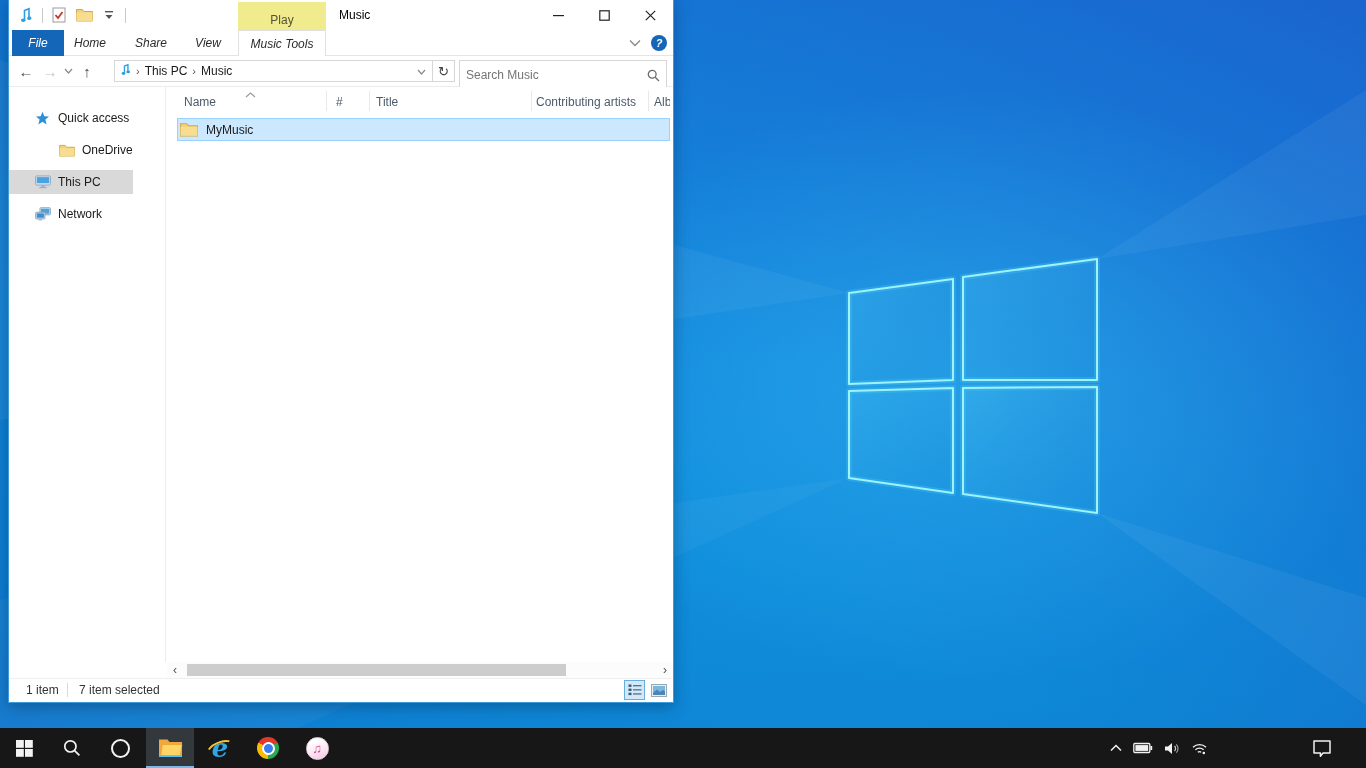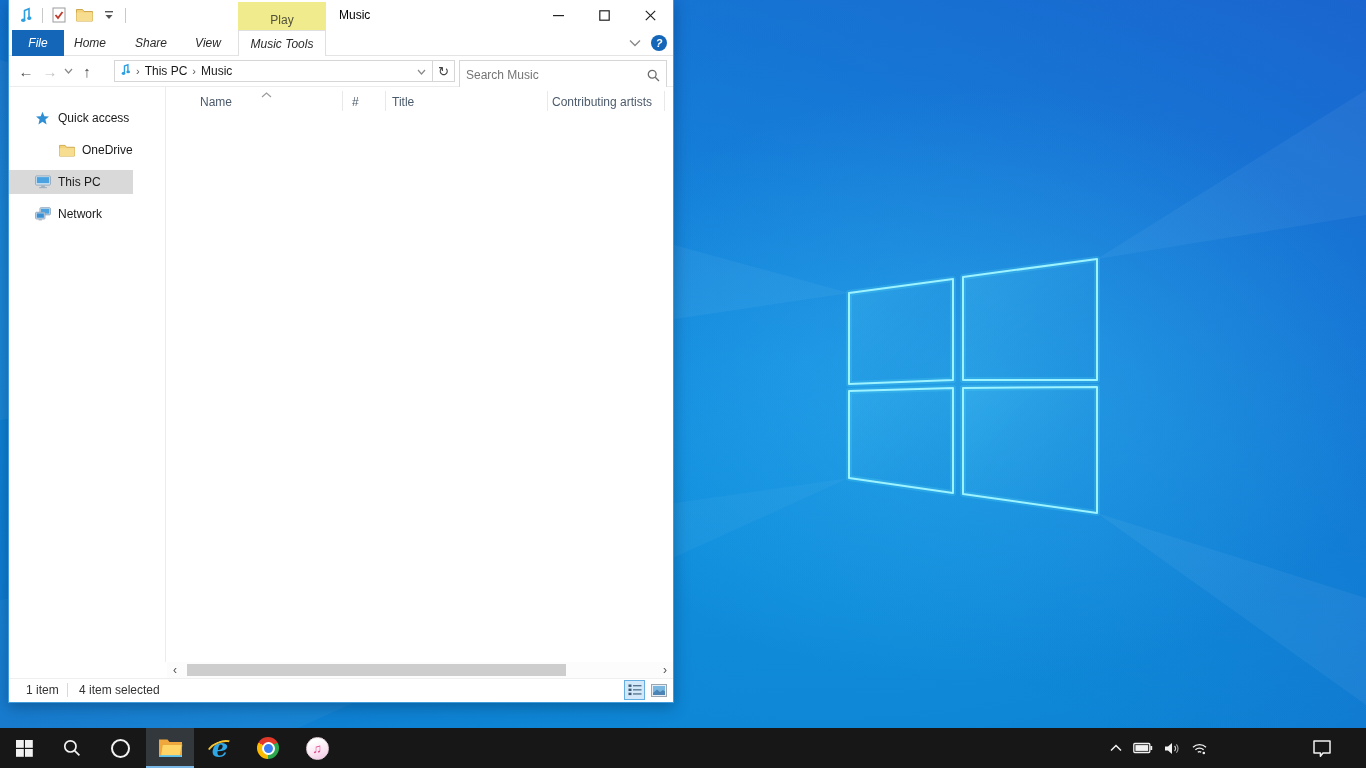--- a/index.html
+++ b/index.html
@@ -47,21 +47,21 @@
   .searchbox input::placeholder{color:#757575;opacity:1;}
   .search-ico{padding-right:6px;display:flex;}
 
   .main{position:absolute;left:0;top:87px;width:100%;height:575px;background:#fff;}
   .sidebar{position:absolute;left:0;top:0;width:157px;height:100%;background:#fff;border-right:1px solid #ececec;box-sizing:border-box;}
   .side-item{position:absolute;left:0;width:124px;height:24px;display:flex;align-items:center;}
   .side-item.selected{background:var(--sidebar_selected,#d9d9d9);}
   .side-ico{position:absolute;left:25px;width:17px;display:flex;justify-content:center;}
   .side-label{position:absolute;left:49px;}
 
-  .filepane{position:absolute;left:158px;top:0;right:3px;height:100%;overflow:hidden;margin-left:16px;}
+  .filepane{position:absolute;left:158px;top:0;right:3px;height:100%;overflow:hidden;}
   .colheaders{position:absolute;left:0;top:0;right:0;height:29px;color:#4c5b6b;}
   .colheaders .hlabel{position:absolute;top:8px;white-space:nowrap;}
   .hdiv{position:absolute;top:4px;width:1px;height:20px;background:#e9e9e9;}
   .sortcaret{position:absolute;left:78px;top:0px;}
   .frow{position:absolute;left:10px;right:0;top:31px;height:23px;display:flex;align-items:center;box-sizing:border-box;}
   .frow.selected{background:var(--selection_bg,#cce8ff);border:1px solid var(--selection_border,#99d1ff);}
   .frow .fico{margin-left:2px;display:flex;}
   .frow .fname{margin-left:8px;}
 
   .hscroll{position:absolute;left:158px;right:0;top:662px;height:16px;background:#fcfcfc;display:block;}
@@ -307,33 +307,42 @@
           <span class="hlabel" style="left:17px;">Name</span>
           <span class="hdiv" style="left:159px;"></span>
           <span class="hlabel" style="left:169px;">#</span>
           <span class="hdiv" style="left:202px;"></span>
           <span class="hlabel" style="left:209px;">Title</span>
           <span class="hdiv" style="left:364px;"></span>
           <span class="hlabel" style="left:369px;">Contributing artists</span>
           <span class="hdiv" style="left:481px;"></span>
           <span class="hlabel" style="left:487px;">Alb</span>
         </div>
+        <div class="frow selected">
+          <span class="fico">
+            <svg width="18" height="15" viewBox="0 0 17 14">
+                <path d="M0.5,1.5 h6 l1.5,2 h8.5 v9.5 h-16 z" fill="#f3d27a" stroke="#cfa94d"></path>
+                <path d="M0.5,4.5 h16 v8.5 h-16 z" fill="#f7dd90"></path>
+              </svg>
+          </span>
+          <span class="fname">MyMusic</span>
+        </div>
       </div>
     </div>
 
     <div class="hscroll">
       <span class="sb-arrow left">‹</span>
       <div class="sb-thumb"></div>
       <span class="sb-arrow right">›</span>
     </div>
 
     <div class="statusbar">
       <span class="st" style="left:17px;">1 item</span>
       <span class="st-div"></span>
-      <span class="st" style="left:70px;">4 item selected</span>
+      <span class="st" style="left:70px;">7 item selected</span>
       <div class="viewbtns">
         <div class="viewbtn active">
           <svg width="14" height="12" viewBox="0 0 14 12">
               <g fill="#3c5a74">
                 <rect x="0.5" y="0.5" width="3" height="2.4"></rect>
                 <rect x="0.5" y="4.6" width="3" height="2.4"></rect>
                 <rect x="0.5" y="8.7" width="3" height="2.4"></rect>
                 <rect x="5" y="1.2" width="8.5" height="1.1"></rect>
                 <rect x="5" y="5.3" width="8.5" height="1.1"></rect>
                 <rect x="5" y="9.4" width="8.5" height="1.1"></rect>

